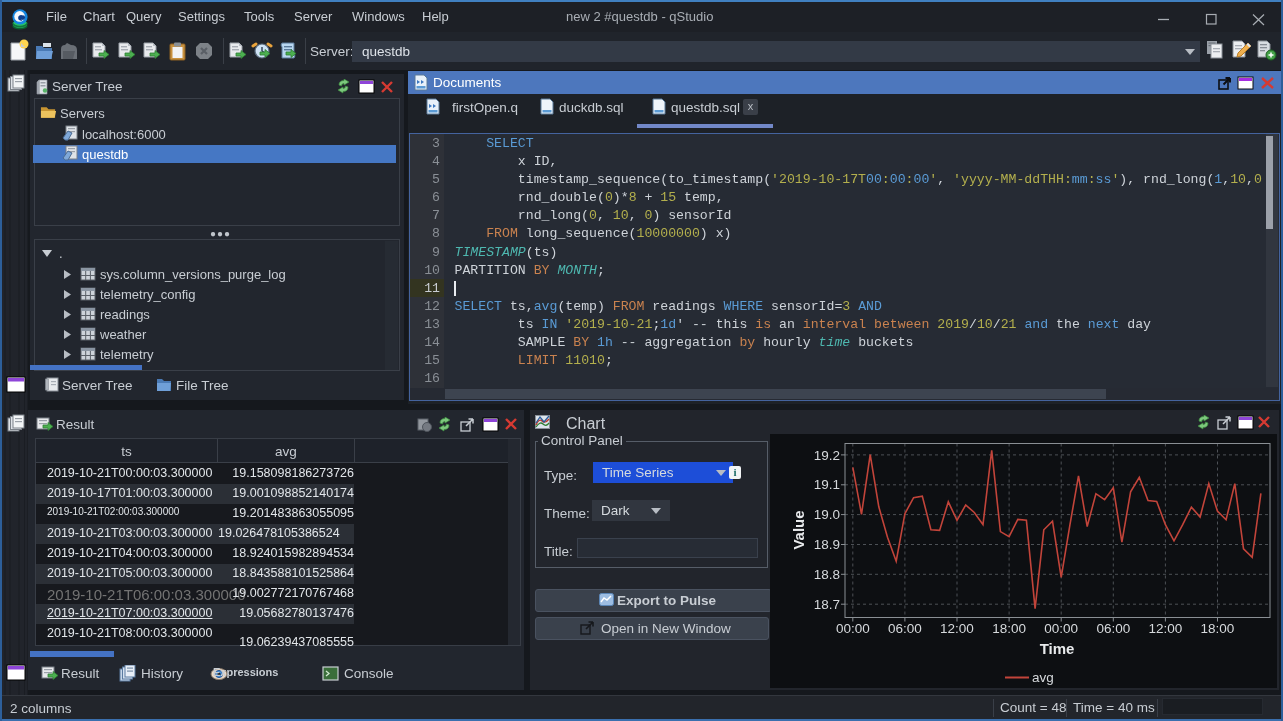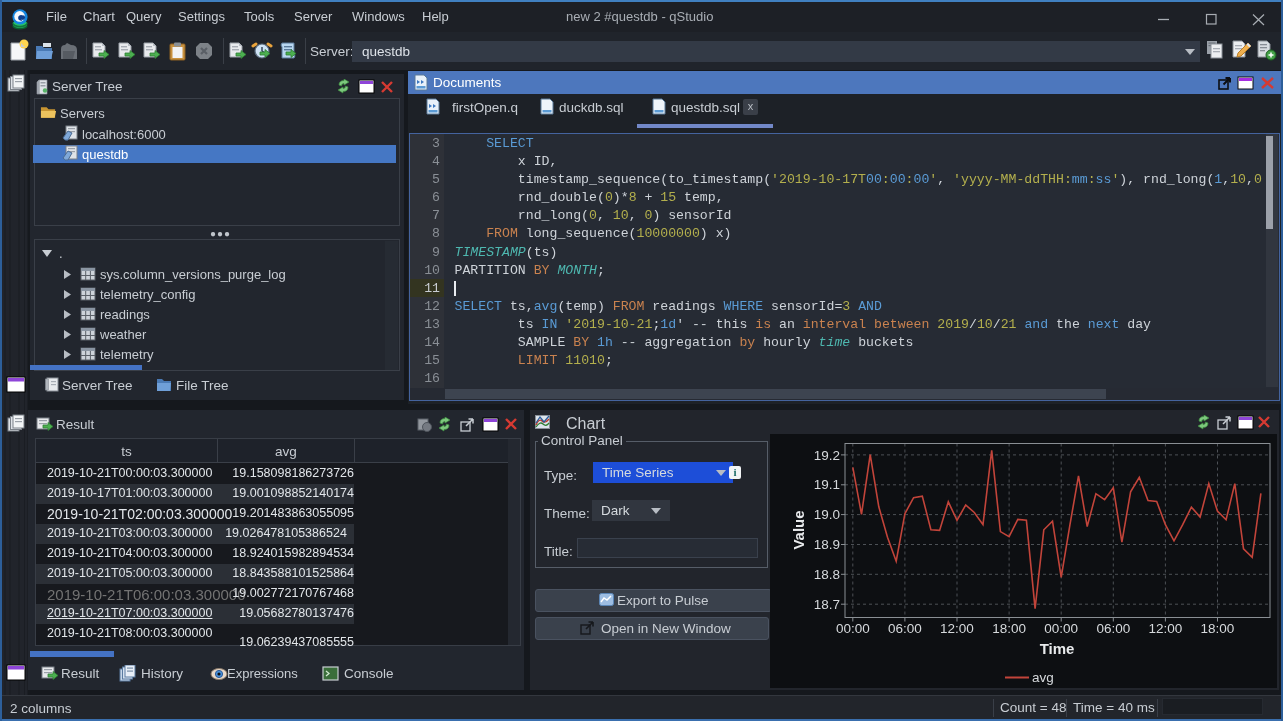--- a/index.html
+++ b/index.html
@@ -357,27 +357,27 @@
           <div class="txt" style="position:absolute;left:11px;top:2px;font-size:12.5px;color:#e2e6ea;">2019-10-21T00:00:03.300000</div>
           <div class="txt" style="position:absolute;left:182px;top:2px;width:136px;text-align:right;font-size:12.5px;color:#e2e6ea;">19.158098186273726</div>
         </div>
         <div style="position:relative;height:20px;">
           <div style="position:absolute;left:0;top:0;width:318px;height:20px;background:#2b2f36;"></div>
           <div class="txt" style="position:absolute;left:11px;top:2px;font-size:12.5px;color:#e2e6ea;">2019-10-17T01:00:03.300000</div>
           <div class="txt" style="position:absolute;left:182px;top:2px;width:136px;text-align:right;font-size:12.5px;color:#e2e6ea;">19.001098852140174</div>
         </div>
         <div style="position:relative;height:20px;">
           <div style="position:absolute;left:0;top:0;width:318px;height:20px;background:#17191e;"></div>
-          <div class="txt" style="position:absolute;left:11px;top:2px;font-size:14px;color:#e2e6ea;">2019-10-21T02:00:03.300000</div>
+          <div class="txt" style="position:absolute;left:11px;top:2px;font-size:10px;color:#e2e6ea;">2019-10-21T02:00:03.300000</div>
           <div class="txt" style="position:absolute;left:182px;top:2px;width:136px;text-align:right;font-size:12.5px;color:#e2e6ea;">19.201483863055095</div>
         </div>
         <div style="position:relative;height:20px;">
           <div style="position:absolute;left:0;top:0;width:318px;height:20px;background:#2b2f36;"></div>
           <div class="txt" style="position:absolute;left:11px;top:2px;font-size:12.5px;color:#e2e6ea;">2019-10-21T03:00:03.300000</div>
-          <div class="txt" style="position:absolute;left:182px;top:2px;width:136px;text-align:center;font-size:12.5px;color:#e2e6ea;">19.026478105386524</div>
+          <div class="txt" style="position:absolute;left:182px;top:2px;width:136px;text-align:left;font-size:12.5px;color:#e2e6ea;">19.026478105386524</div>
         </div>
         <div style="position:relative;height:20px;">
           <div style="position:absolute;left:0;top:0;width:318px;height:20px;background:#17191e;"></div>
           <div class="txt" style="position:absolute;left:11px;top:2px;font-size:12.5px;color:#e2e6ea;">2019-10-21T04:00:03.300000</div>
           <div class="txt" style="position:absolute;left:182px;top:2px;width:136px;text-align:right;font-size:12.5px;color:#e2e6ea;">18.924015982894534</div>
         </div>
         <div style="position:relative;height:20px;">
           <div style="position:absolute;left:0;top:0;width:318px;height:20px;background:#2b2f36;"></div>
           <div class="txt" style="position:absolute;left:11px;top:2px;font-size:12.5px;color:#e2e6ea;">2019-10-21T05:00:03.300000</div>
           <div class="txt" style="position:absolute;left:182px;top:2px;width:136px;text-align:right;font-size:12.5px;color:#e2e6ea;">18.843588101525864</div>
@@ -411,21 +411,21 @@
     <rect x="6" y="0" width="10" height="12" fill="#e8eff8" stroke="#5a7aa0"></rect>
     <rect x="8" y="2.5" width="6" height="1.2" fill="#7a90a8"></rect>
     <rect x="8" y="5.5" width="6" height="1.2" fill="#7a90a8"></rect>
   </svg>
   <div class="abs txt" style="left:113px;top:256px;font-size:13.5px;">History</div>
   <svg class="abs" style="left:182px;top:257px;" width="18" height="14" viewBox="0 0 18 14">
     <ellipse cx="9" cy="7" rx="8" ry="5.5" fill="#e8d8c8" stroke="#8a7a6a"></ellipse>
     <circle cx="9" cy="7" r="3.6" fill="#4a90d9" stroke="#2a5a99"></circle>
     <circle cx="9" cy="7" r="1.6" fill="#111"></circle>
   </svg>
-  <div class="abs txt" style="left:199px;top:256px;font-size:13px;">Expressions</div>
+  <div class="abs txt" style="left:185px;top:256px;font-size:11px;font-weight:bold;">Expressions</div>
   <svg class="abs" style="left:294px;top:256px;" width="17" height="15" viewBox="0 0 17 15">
     <rect x="1" y="1" width="15" height="13" fill="#3a6e3a" stroke="#c8cdd3" stroke-width="1.2"></rect>
     <path d="M4 5 L7 7.5 L4 10" stroke="#cde8cd" stroke-width="1.3" fill="none"></path>
   </svg>
   <div class="abs txt" style="left:316px;top:256px;font-size:13.5px;">Console</div>
 </div>
 
 <div class="abs" style="left:530px;top:410px;width:749px;height:280px;background:#22252c;">
 
   <svg class="abs" style="left:5px;top:5px;" width="15" height="14" viewBox="0 0 15 14">
@@ -463,21 +463,21 @@
   <div class="abs txt" style="left:14px;top:96px;font-size:13.5px;">Theme:</div>
   <div class="abs" style="left:62px;top:90px;width:78px;height:21px;background:#31363f;">
     <div class="abs txt" style="left:9px;top:3px;font-size:13.5px;color:#d5dade;">Dark</div>
     <svg class="abs" style="right:8px;top:7px;" width="12" height="8" viewBox="0 0 12 8">
         <path d="M1 1 L11 1 L6 7 Z" fill="#b8bdc4"></path>
       </svg>
   </div>
   <div class="abs txt" style="left:14px;top:134px;font-size:13.5px;">Title:</div>
   <div class="abs" style="left:47px;top:128px;width:181px;height:20px;background:#272c35;border:1px solid #3a414d;"></div>
 
-  <div class="abs" style="left:5px;top:179px;width:237px;height:23px;background:#3a414c;border:1px solid #4a5260;border-radius:3px;">
+  <div class="abs" style="left:5px;top:179px;width:237px;height:23px;background:#3a414c;border:1px solid #4a5260;border-radius:3px;font-weight:bold;">
     <svg class="abs" style="left:63px;top:3px;" width="15" height="13" viewBox="0 0 15 13">
       <rect x="0.5" y="0.5" width="14" height="12" rx="2" fill="#9dbde2" stroke="#5a86b8"></rect>
       <path d="M2 9 L5 5 L8 7 L12 3" stroke="#fff" stroke-width="1.4" fill="none"></path>
     </svg>
     <div class="abs txt" style="left:81px;top:3px;font-size:13.5px;color:#c8cdd3;">Export to Pulse</div>
   </div>
   <div class="abs" style="left:5px;top:207px;width:234px;height:23px;background:#3a414c;border:1px solid #4a5260;border-radius:3px;">
     <svg class="abs" style="left:44px;top:3px;" width="14" height="14" viewBox="0 0 14 14">
       <rect x="1" y="4" width="9" height="9" fill="none" stroke="#16181c" stroke-width="1.4"></rect>
       <path d="M6 8 L13 1 M13 1 L8.5 1 M13 1 L13 5.5" stroke="#16181c" stroke-width="1.6" fill="none"></path>

